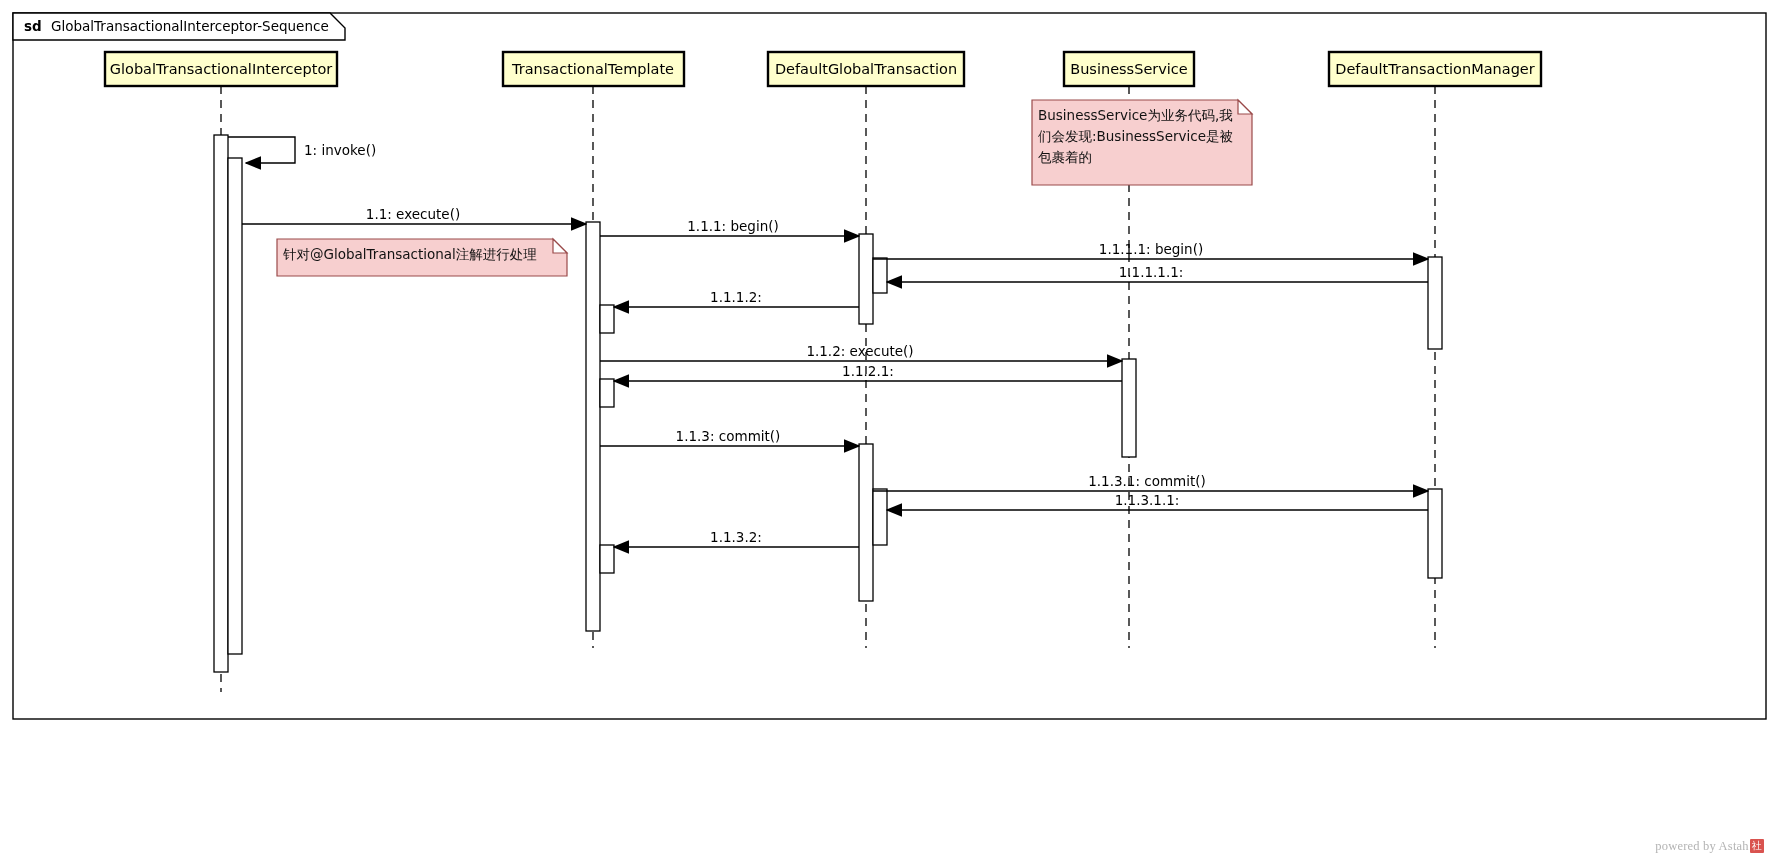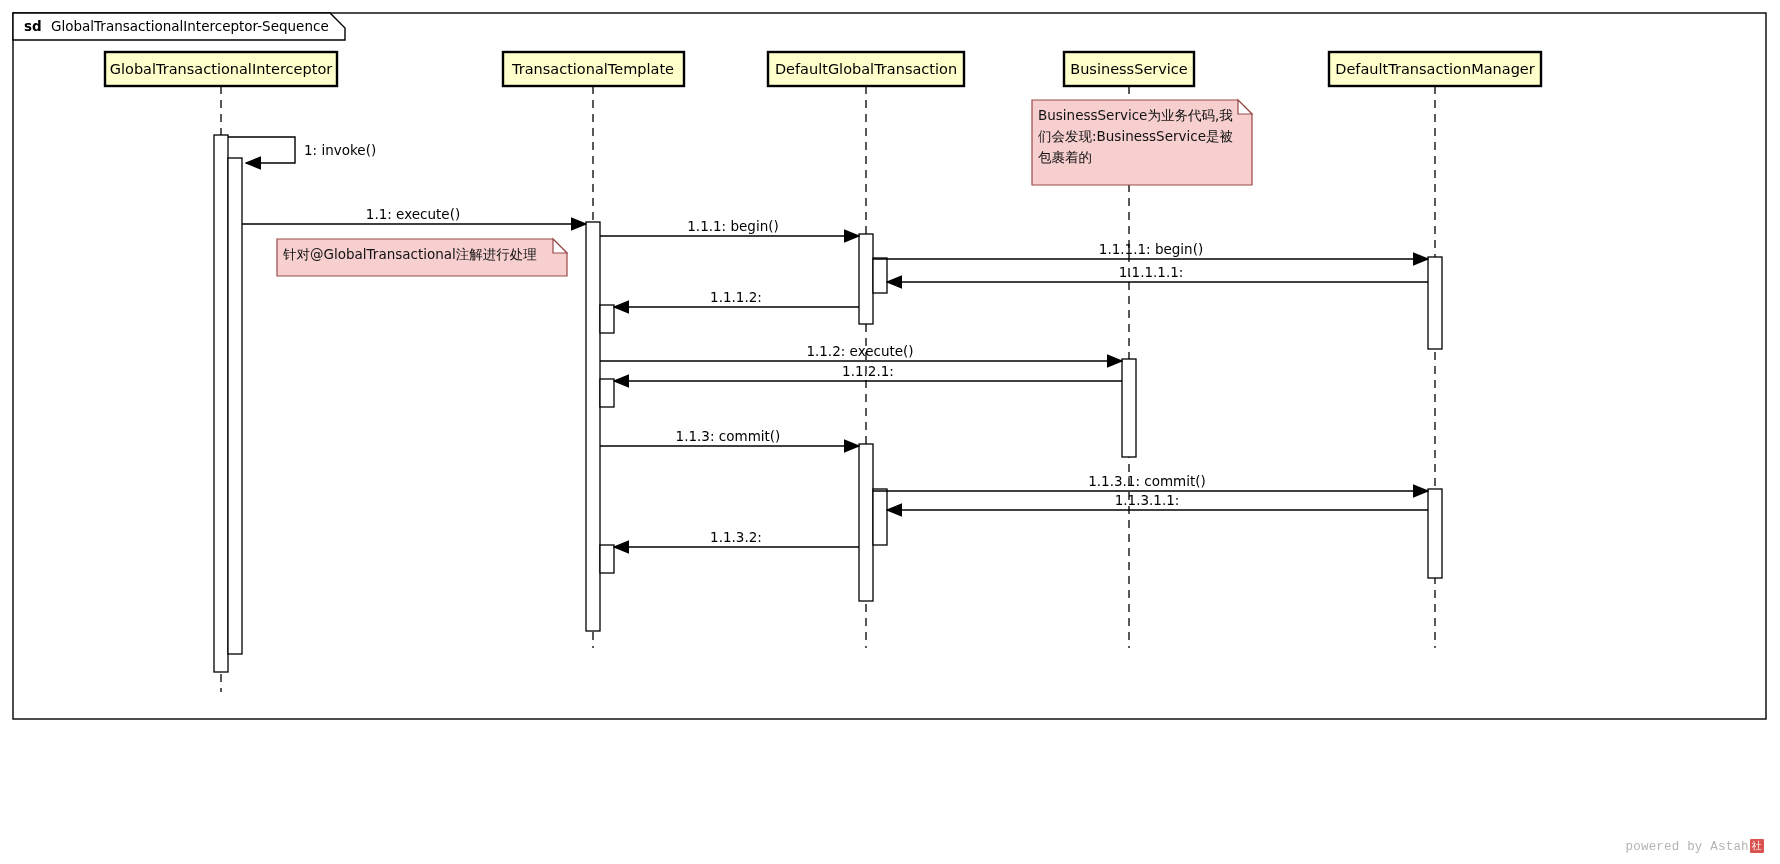--- a/index.html
+++ b/index.html
@@ -89,21 +89,21 @@
   }
   .note-text {
     font-family: "DejaVu Sans", "Liberation Sans", sans-serif;
     font-size: 13.5px;
     fill: #111111;
   }
   .watermark {
     position: absolute;
     right: 16px;
     bottom: 10px;
-    font-family: Liberation Mono, monospace;
+    font-family: Liberation Serif, serif;
     font-size: 12.5px;
     color: #b4b4b4;
     letter-spacing: 0.2px;
     user-select: none;
   }
   .watermark .brand {
     color: #b4b4b4;
   }
   .watermark .mark {
     display: inline-block;

